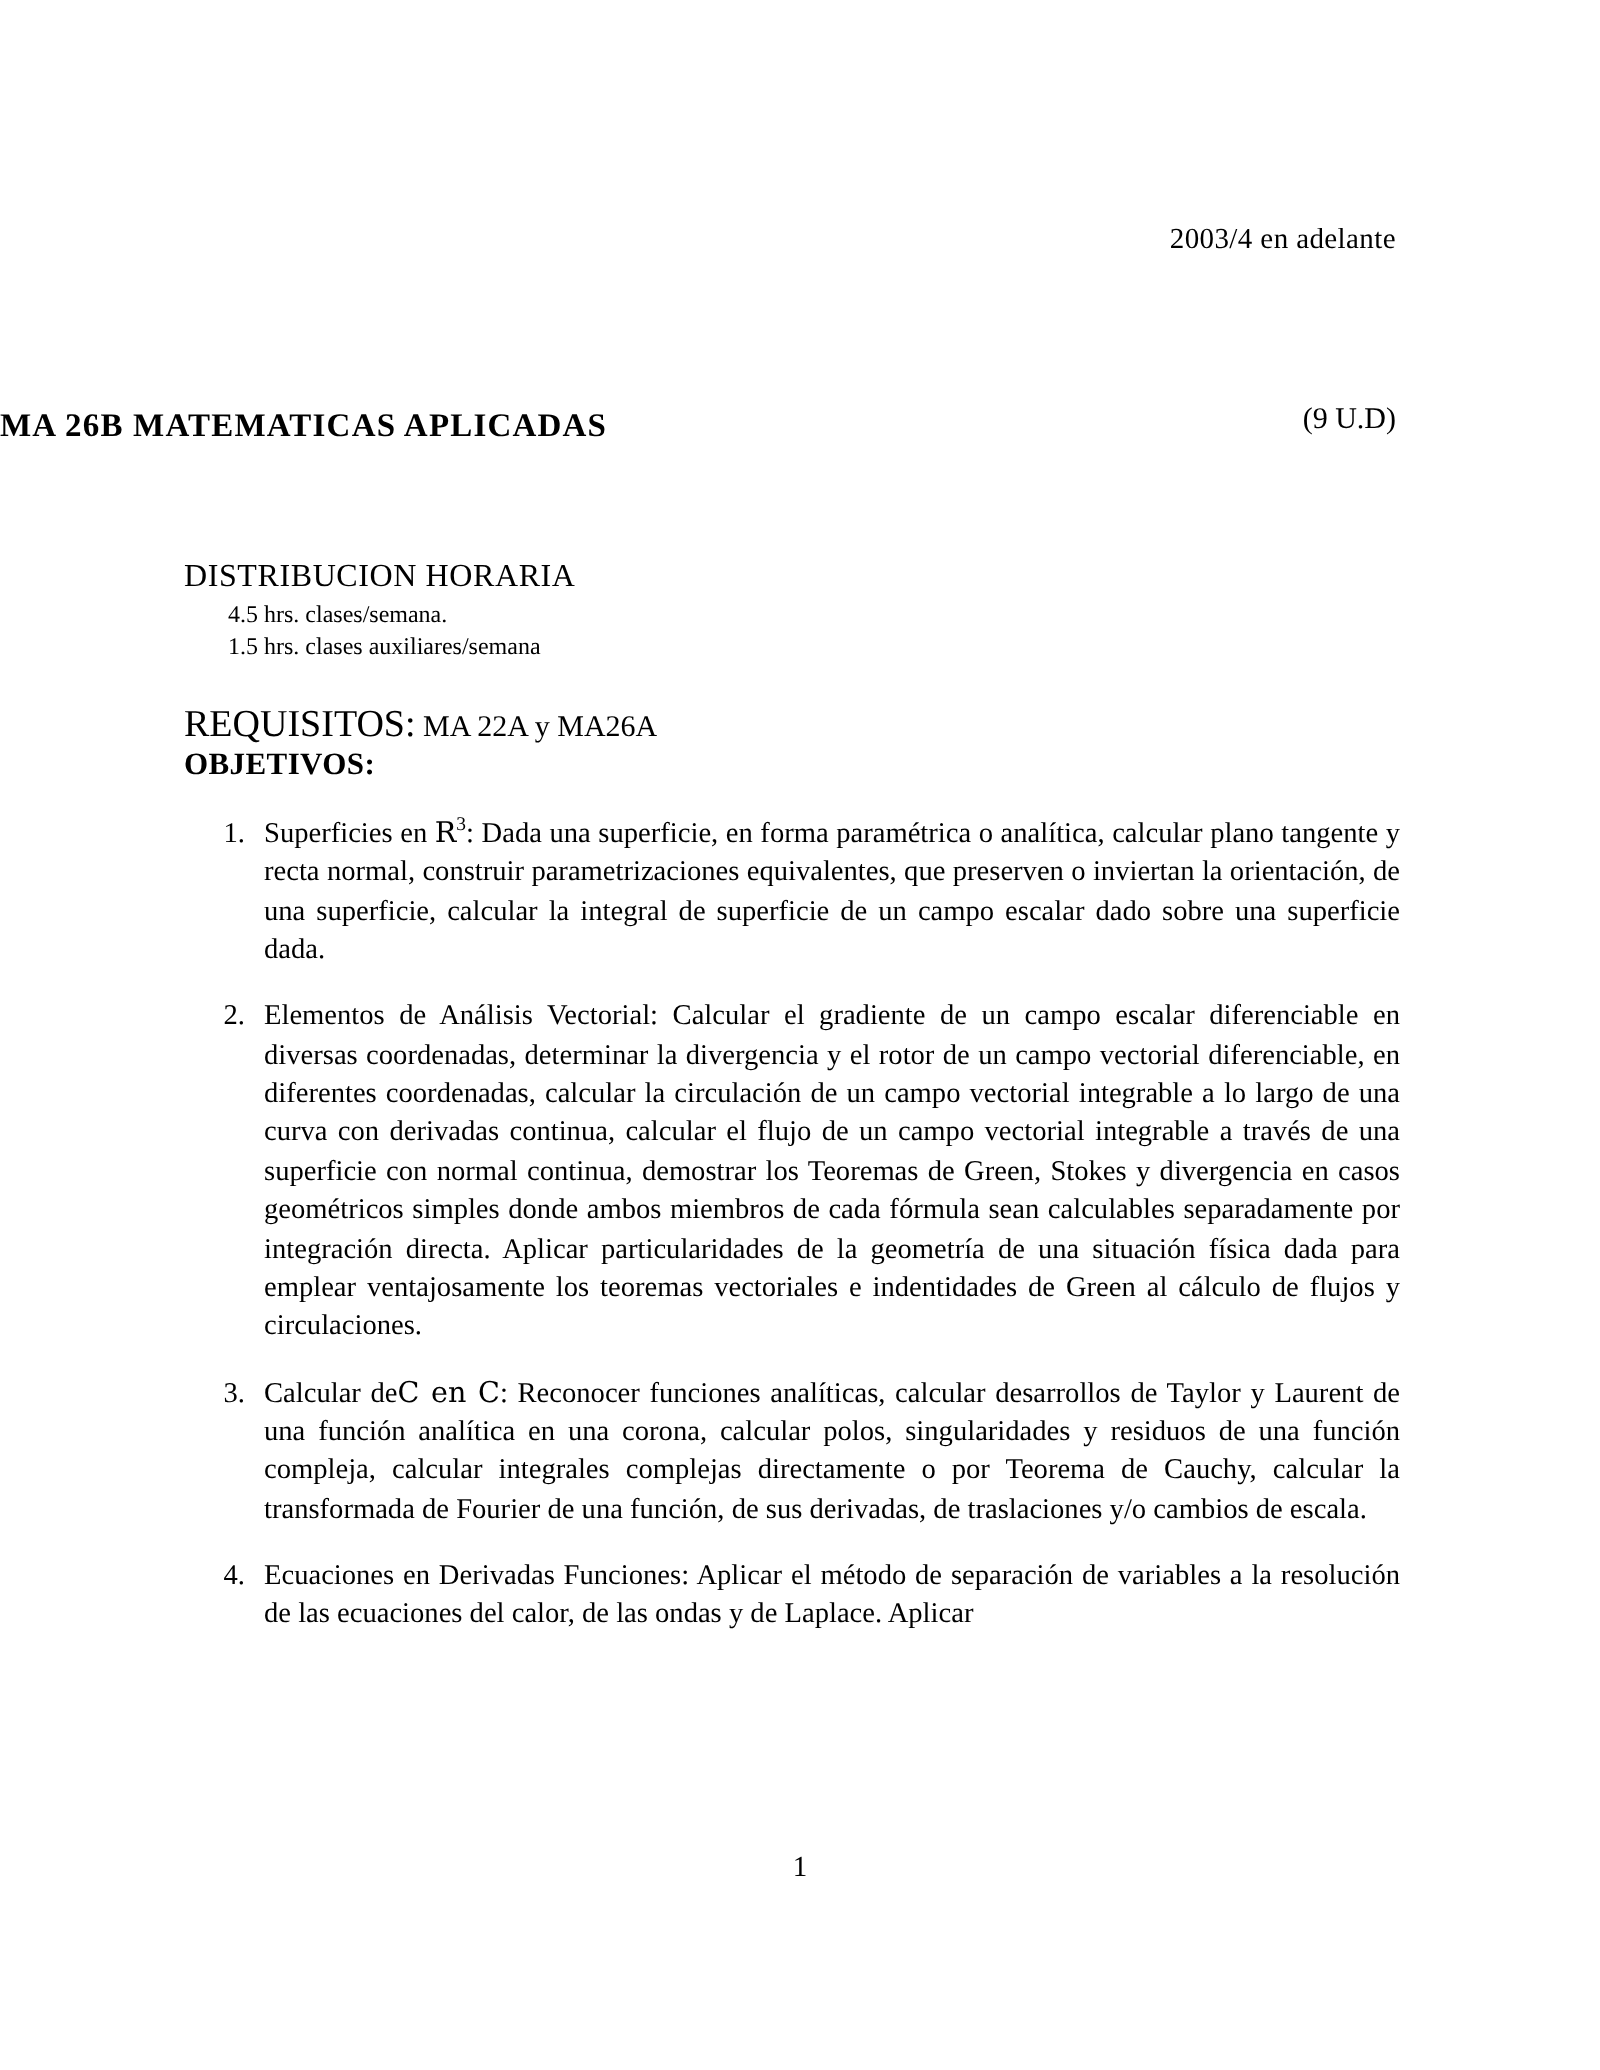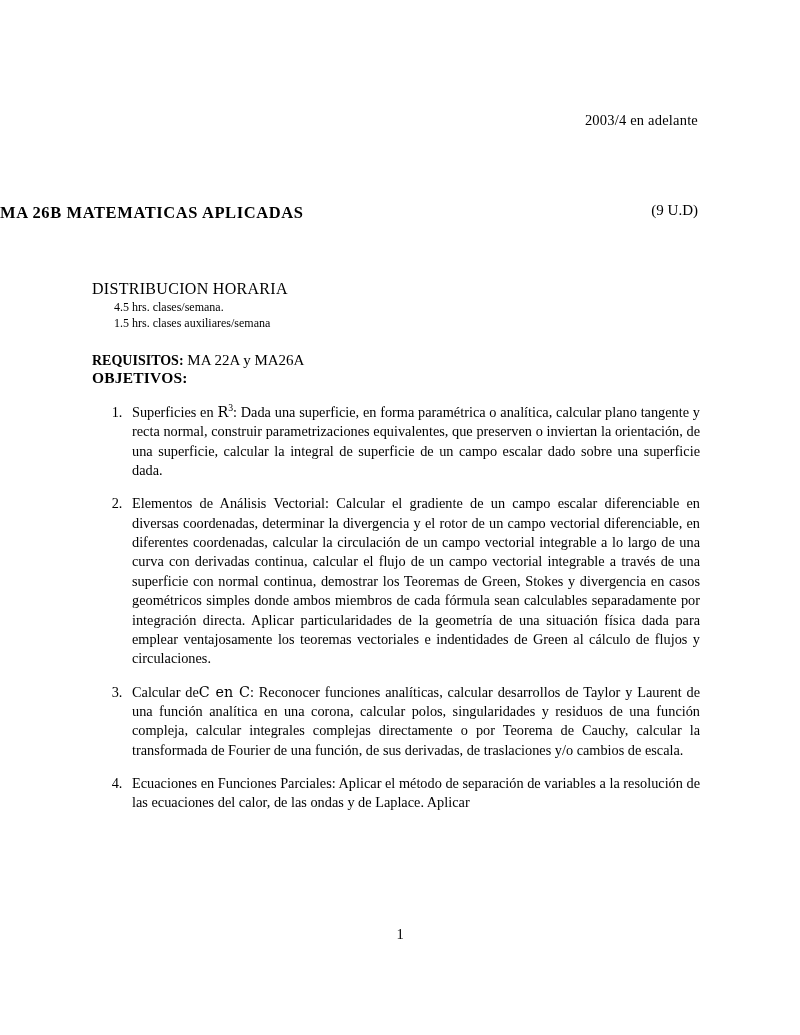--- a/index.html
+++ b/index.html
@@ -66,22 +66,22 @@
     line-height: 1.33;
   }
   .schedule li {
     white-space: nowrap;
   }
   .req-line {
     margin-top: 20px;
     font-size: 15px;
   }
   .req-line .lbl {
-    font-weight: bold;
-    font-size: 14px;
+    font-weight: normal;
+    font-size: 19px;
   }
   .obj-line {
     font-weight: bold;
     font-size: 15.5px;
     letter-spacing: 0.2px;
   }
   ol.objectives {
     margin: 16px 0 0 0;
     padding-left: 34px;
     font-size: 14.3px;
@@ -151,21 +151,21 @@
         <span class="obj-title">Elementos de Análisis Vectorial:</span>
         <span>Calcular el gradiente de un campo escalar diferenciable en diversas coordenadas, determinar la divergencia y el rotor de un campo vectorial diferenciable, en diferentes coordenadas, calcular la circulación de un campo vectorial integrable a lo largo de una curva con derivadas continua, calcular el flujo de un campo vectorial integrable a través de una superficie con normal continua, demostrar los Teoremas de Green, Stokes y divergencia en casos geométricos simples donde ambos miembros de cada fórmula sean calculables separadamente por integración directa. Aplicar particularidades de la geometría de una situación física dada para emplear ventajosamente los teoremas vectoriales e indentidades de Green al cálculo de flujos y circulaciones.</span>
       </li>
 
       <li>
         <span class="obj-title"><span>Calcular de</span><span class="bb">C en C</span><span>:</span></span>
         <span>Reconocer funciones analíticas, calcular desarrollos de Taylor y Laurent de una función analítica en una corona, calcular polos, singularidades y residuos de una función compleja, calcular integrales complejas directamente o por Teorema de Cauchy, calcular la transformada de Fourier de una función, de sus derivadas, de traslaciones y/o cambios de escala.</span>
       </li>
 
       <li>
-        <span class="obj-title">Ecuaciones en Funciones Parciales:</span>
+        <span class="obj-title">Ecuaciones en Derivadas Funciones:</span>
         <span>Aplicar el método de separación de variables a la resolución de las ecuaciones del calor, de las ondas y de Laplace. Aplicar</span>
       </li>
 
     </ol>
   </div>
 
   <div class="page-number">1</div>
 </div>
 
 </body></html>

